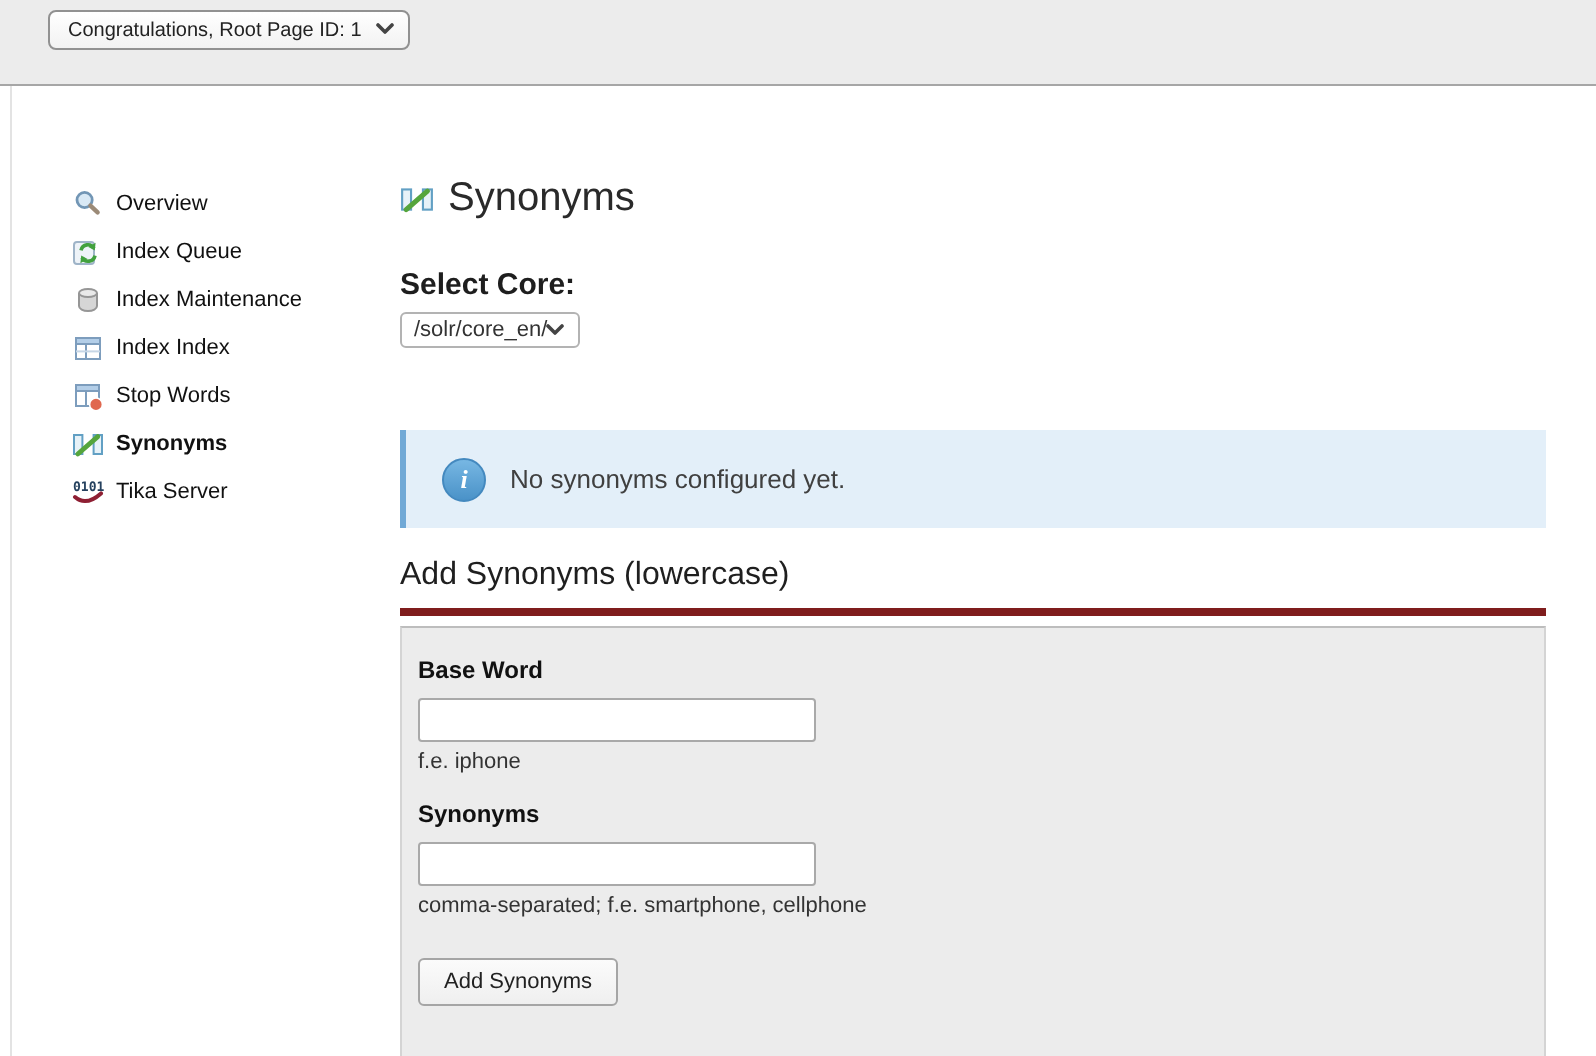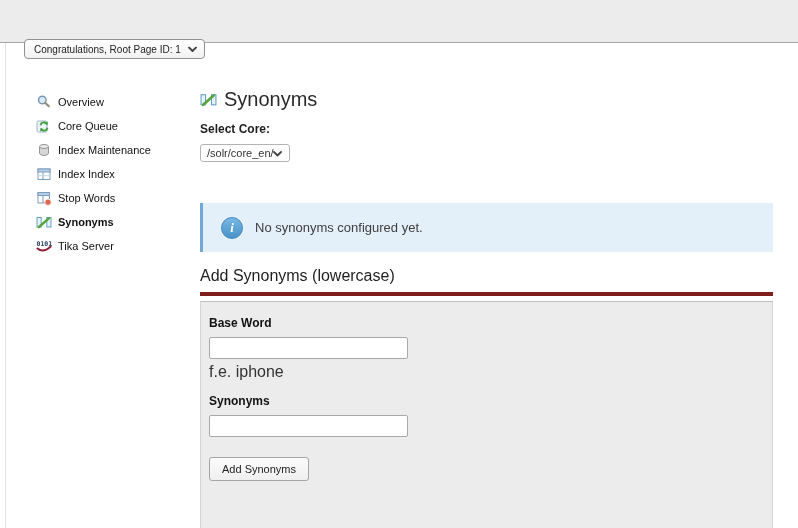--- a/index.html
+++ b/index.html
@@ -4,41 +4,41 @@
 <style>
   * { margin:0; padding:0; box-sizing:border-box; }
   html,body { width:798px; height:528px; background:#fff; overflow:hidden; }
   body { position:relative; font-family:"Liberation Sans", sans-serif; color:#1e1e1e; }
 
   
   .topbar { position:absolute; top:0; left:0; width:798px; height:43px;
             background:#ececec; border-bottom:1px solid #a6a6a6; }
   .fake-select { display:flex; align-items:center; position:relative;
                  background:linear-gradient(#ffffff,#f2f2f2);
-                 border:1px solid #919191; border-radius:4px; cursor:pointer;margin-top:34px; }
+                 border:1px solid #919191; border-radius:4px; cursor:pointer; }
   .page-select { position:absolute; left:24px; top:5px; width:181px; height:20px;
                  font-size:10px; color:#222; padding:0 22px 0 9px; white-space:nowrap; overflow:hidden; }
   .chev { position:absolute; right:7px; top:50%; transform:translateY(-50%); display:block; }
 
   .left-rule { position:absolute; left:5px; top:43px; width:1px; height:485px; background:#e3e3e3; }
 
   
   .sidebar { position:absolute; left:36px; top:90px; }
   .side-item { height:24px; display:flex; align-items:center; gap:6px;
                font-size:11px; color:#111; cursor:pointer; white-space:nowrap; }
   .side-item.active { font-weight:bold; }
   .icon16 { width:16px; height:16px; flex:0 0 16px; display:block; }
 
   
   .main { position:absolute; left:200px; top:88px; width:573px; }
   .h2row { display:flex; align-items:center; gap:7px; height:22px; }
   .ticon { width:17px; height:17px; display:block; }
   .page-title { font-size:20px; font-weight:normal; color:#2a2a2a; line-height:22px; }
 
-  .core-label { margin-top:12px; font-size:12px; font-weight:bold; height:14px; }
+  .core-label { margin-top:24px; font-size:15px; font-weight:bold; height:14px; }
   .core-select { margin-top:8px; width:90px; height:18px; background:#fff;
                  background-image:none; border:1px solid #b3b3b3; border-radius:3px;
                  font-size:11px; color:#333; padding:0 18px 0 6px; }
 
   .infobox { margin-top:41px; height:49px; width:573px; background:#e3eff9;
              border-left:3px solid #71a9d6; display:flex; align-items:center; padding-left:18px; }
   .info-circle { width:22px; height:22px; border-radius:50%;
                  background:linear-gradient(#77b7e3,#4a92c8); border:1px solid #4489bf;
                  color:#fff; display:flex; align-items:center; justify-content:center;
                  font-family:"Liberation Serif", serif; font-style:italic; font-weight:bold; font-size:13px; }
@@ -46,21 +46,21 @@
 
   .section-heading { margin-top:15px; font-size:16px; font-weight:normal; color:#1f1f1f;
                      padding-bottom:7px; border-bottom:4px solid #7f1d1d; }
 
   .panel { margin-top:5px; width:573px; height:231px; background:#ececec;
            border:1px solid #d4d4d4; border-top-color:#bdbdbd; padding:14px 8px; }
   .field-label { font-size:12px; font-weight:bold; color:#111; }
   .text-input { display:block; margin-top:7px; width:199px; height:22px;
                 border:1px solid #a9a9a9; border-radius:2px; background:#fff;
                 font-size:12px; padding:0 5px; font-family:inherit; }
-  .hint { margin-top:4px; font-size:16px; color:#333; }
+  .hint { margin-top:4px; font-size:11px; color:#333; }
   .field-group.second { margin-top:13px; }
   .submit-btn { margin-top:20px; display:inline-block; font-size:11px; color:#222;
                 background:linear-gradient(#fbfbfb,#efefef); border:1px solid #a5a5a5;
                 border-radius:3px; padding:5px 12px; font-family:inherit; cursor:pointer; }
 </style>
 </head>
 <body>
 
 <div class="topbar">
   <div class="fake-select page-select">
@@ -86,21 +86,21 @@
   </div>
 
   <div class="side-item">
     <svg class="icon16" viewBox="0 0 16 16">
         <rect x="1" y="3" width="10" height="11" rx="1.5" fill="#eef3f8" stroke="#9fb4c8"></rect>
         <path d="M4.5 7.2 A3.5 3.5 0 0 1 11 6.2" fill="none" stroke="#42a13e" stroke-width="1.8"></path>
         <path d="M11.8 3.4 L11.4 7.2 L8.2 5.5 Z" fill="#42a13e"></path>
         <path d="M11.5 9.8 A3.5 3.5 0 0 1 5 10.8" fill="none" stroke="#42a13e" stroke-width="1.8"></path>
         <path d="M4.2 13.6 L4.6 9.8 L7.8 11.5 Z" fill="#42a13e"></path>
       </svg>
-    <span>Core Queue</span>
+    <span>Index Queue</span>
   </div>
 
   <div class="side-item">
     <svg class="icon16" viewBox="0 0 16 16">
         <path d="M3.5 4.5 v6.5 c0 1.4 2 2.5 4.5 2.5 s4.5 -1.1 4.5 -2.5 V4.5" fill="#d6d6d6" stroke="#969696"></path>
         <ellipse cx="8" cy="4.5" rx="4.5" ry="2" fill="#e9e9e9" stroke="#969696"></ellipse>
       </svg>
     <span>Index Maintenance</span>
   </div>
 
@@ -178,19 +178,20 @@
 
     <div class="field-group">
       <div class="field-label">Base Word</div>
       <input class="text-input" type="text" value="" style="">
       <div class="hint">f.e. iphone</div>
     </div>
 
     <div class="field-group second">
       <div class="field-label">Synonyms</div>
       <input class="text-input" type="text" value="" style="">
+      <div class="hint">comma-separated; f.e. smartphone, cellphone</div>
     </div>
 
     <button class="submit-btn">Add Synonyms</button>
 
   </div>
 
 </div>
 
 </body></html>

